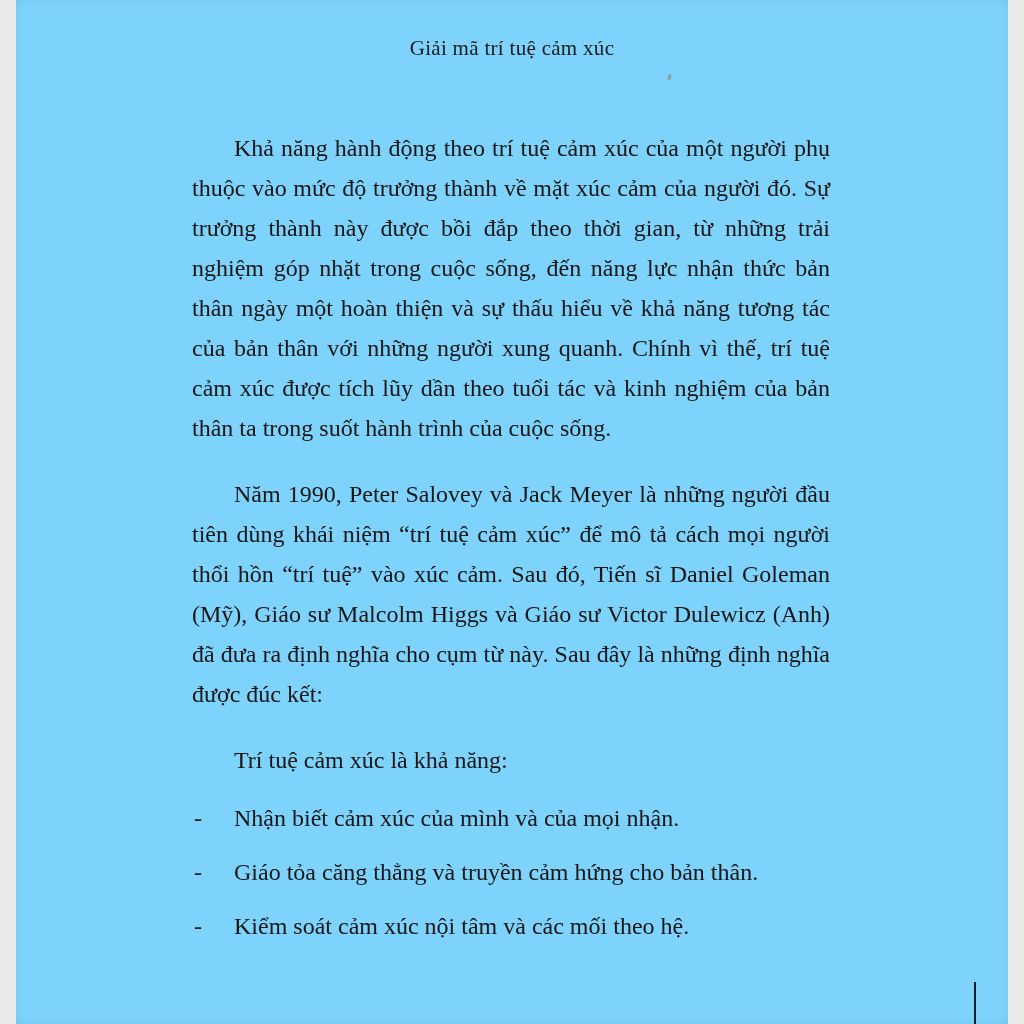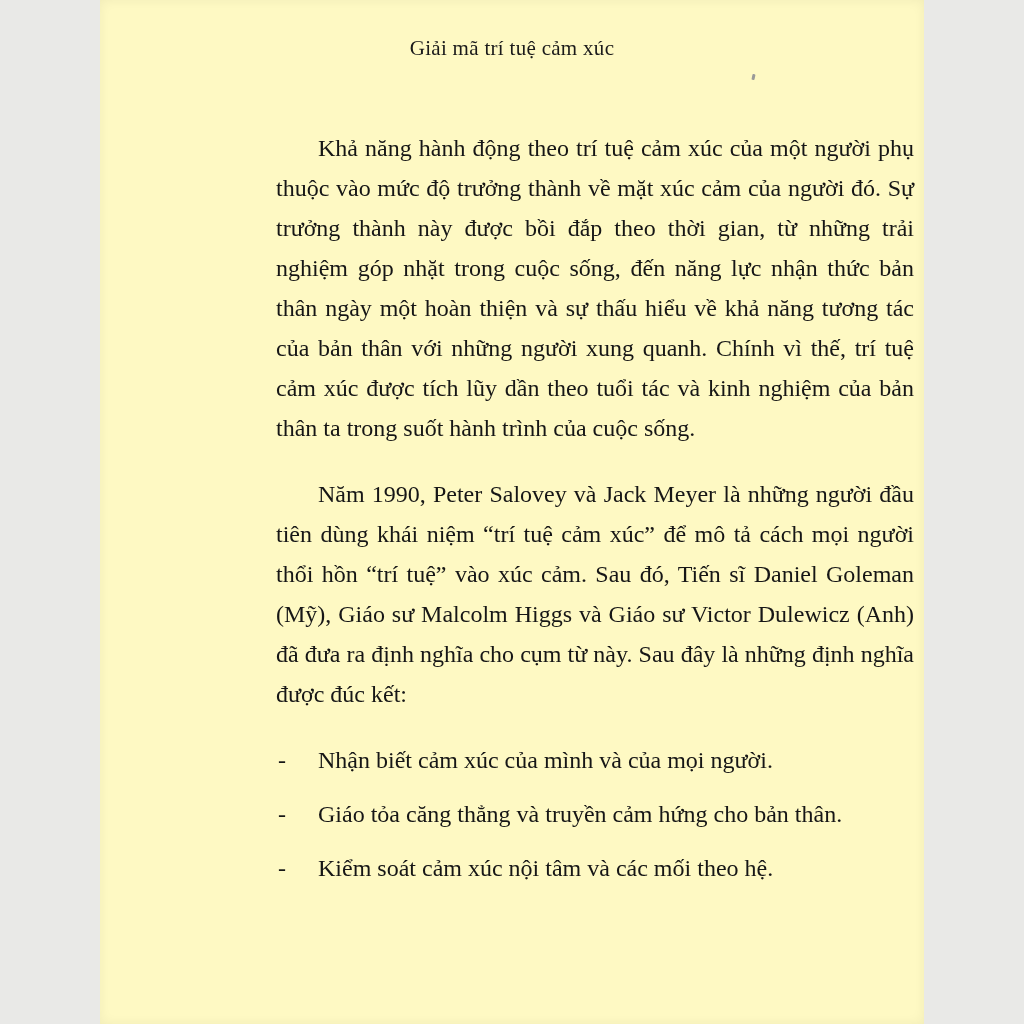--- a/index.html
+++ b/index.html
@@ -2,24 +2,24 @@
 <html><head>
 <meta charset="utf-8">
 <style>
   html, body {
     margin: 0;
     padding: 0;
     background: #e9e9e7;
   }
   .page {
     position: relative;
-    width: 824px;
+    width: 992px;
     height: 1024px;
     margin: 0 auto;
-    background: #fef9c3;
+    background: #7dd3fc;
     overflow: hidden;
     font-family: "Liberation Serif", "DejaVu Serif", serif;
     color: #161616;
     box-shadow: inset 0 0 12px rgba(0,0,0,0.06);
   }
   .running-head {
     text-align: center;
     padding-top: 36px;
     font-size: 21px;
     letter-spacing: 0.3px;
@@ -90,25 +90,26 @@
   <div class="running-head">Giải mã trí tuệ cảm xúc</div>
 
   <div class="scan-speck"></div>
 
   <div class="content">
 
     <p class="para">Khả năng hành động theo trí tuệ cảm xúc của một người phụ thuộc vào mức độ trưởng thành về mặt xúc cảm của người đó. Sự trưởng thành này được bồi đắp theo thời gian, từ những trải nghiệm góp nhặt trong cuộc sống, đến năng lực nhận thức bản thân ngày một hoàn thiện và sự thấu hiểu về khả năng tương tác của bản thân với những người xung quanh. Chính vì thế, trí tuệ cảm xúc được tích lũy dần theo tuổi tác và kinh nghiệm của bản thân ta trong suốt hành trình của cuộc sống.</p>
 
     <p class="para">Năm 1990, Peter Salovey và Jack Meyer là những người đầu tiên dùng khái niệm “trí tuệ cảm xúc” để mô tả cách mọi người thổi hồn “trí tuệ” vào xúc cảm. Sau đó, Tiến sĩ Daniel Goleman (Mỹ), Giáo sư Malcolm Higgs và Giáo sư Victor Dulewicz (Anh) đã đưa ra định nghĩa cho cụm từ này. Sau đây là những định nghĩa được đúc kết:</p>
 
+    <p class="lead-in">Trí tuệ cảm xúc là khả năng:</p>
 
     <ul class="bullet-list">
       <li class="bullet-item">
         <span class="bullet-marker">-</span>
-        <span class="bullet-text">Nhận biết cảm xúc của mình và của mọi người.</span>
+        <span class="bullet-text">Nhận biết cảm xúc của mình và của mọi nhận.</span>
       </li>
       <li class="bullet-item">
         <span class="bullet-marker">-</span>
         <span class="bullet-text">Giáo tỏa căng thẳng và truyền cảm hứng cho bản thân.</span>
       </li>
       <li class="bullet-item">
         <span class="bullet-marker">-</span>
         <span class="bullet-text">Kiểm soát cảm xúc nội tâm và các mối theo hệ.</span>
       </li>
     </ul>

